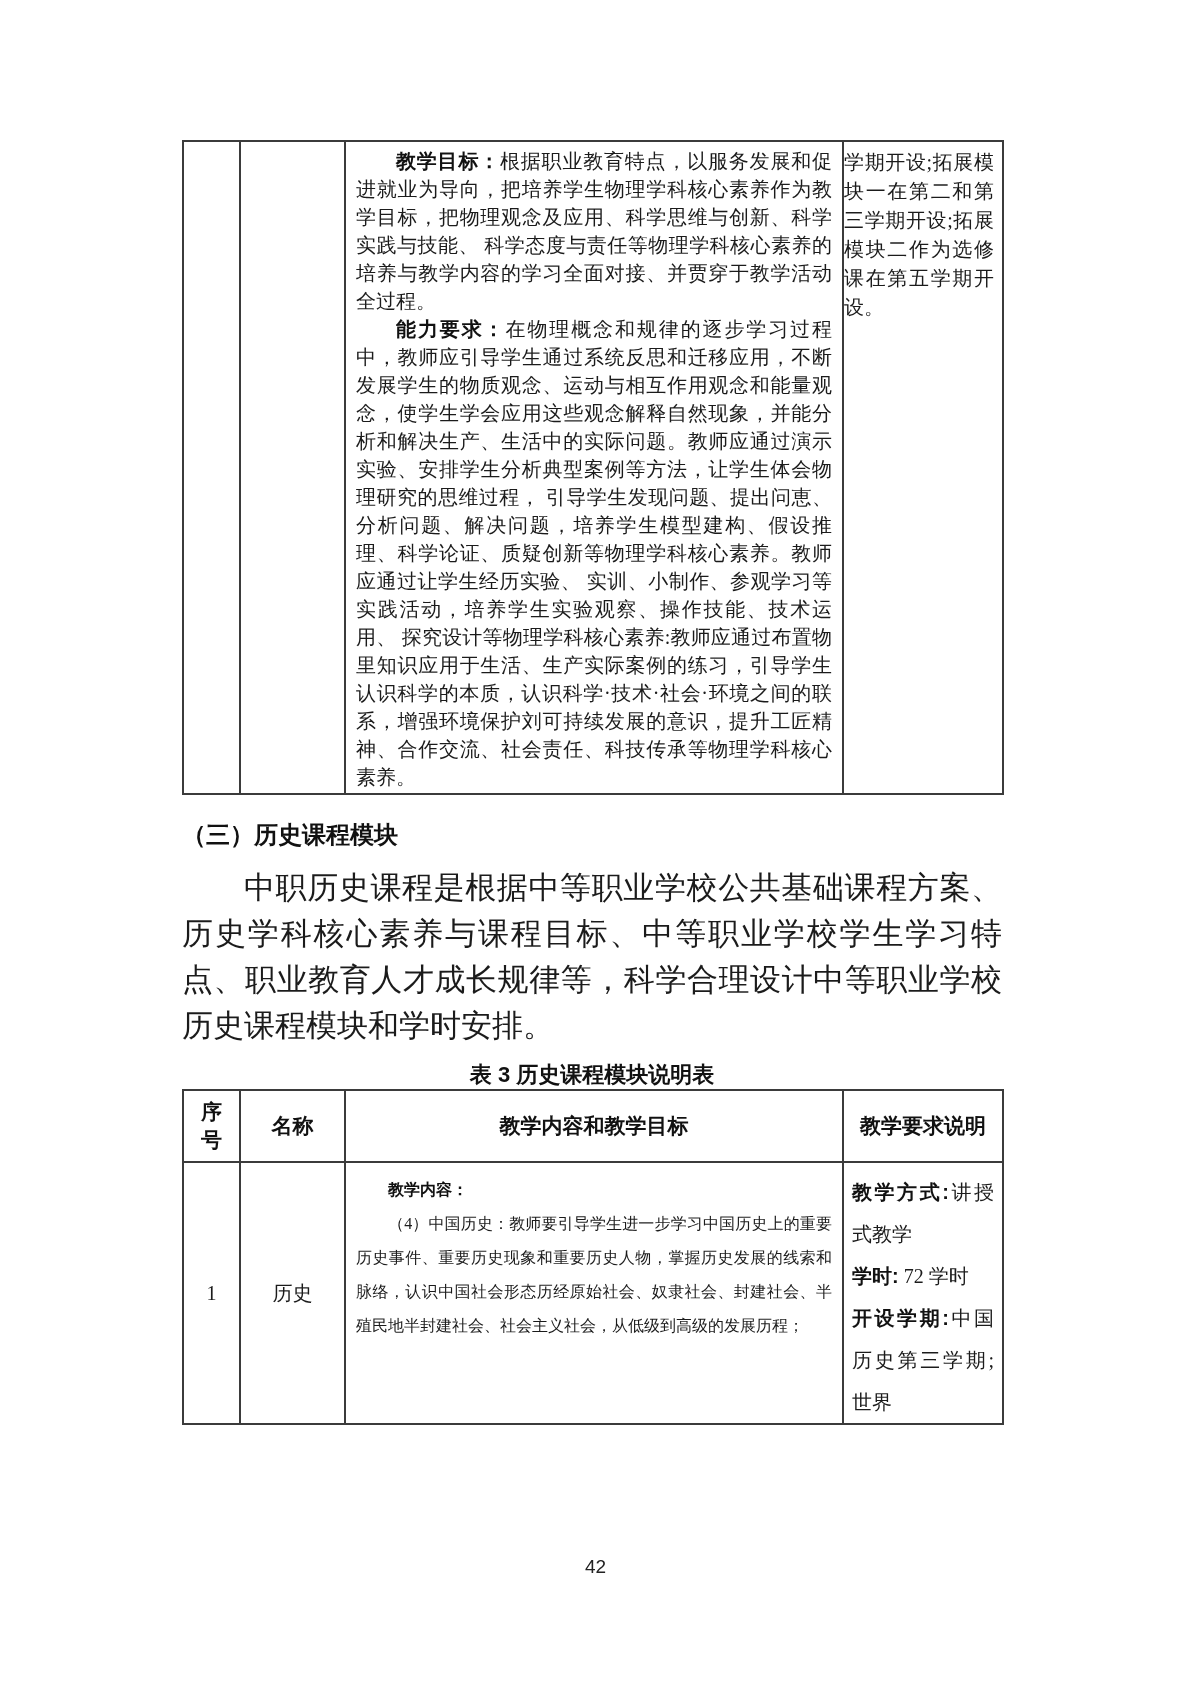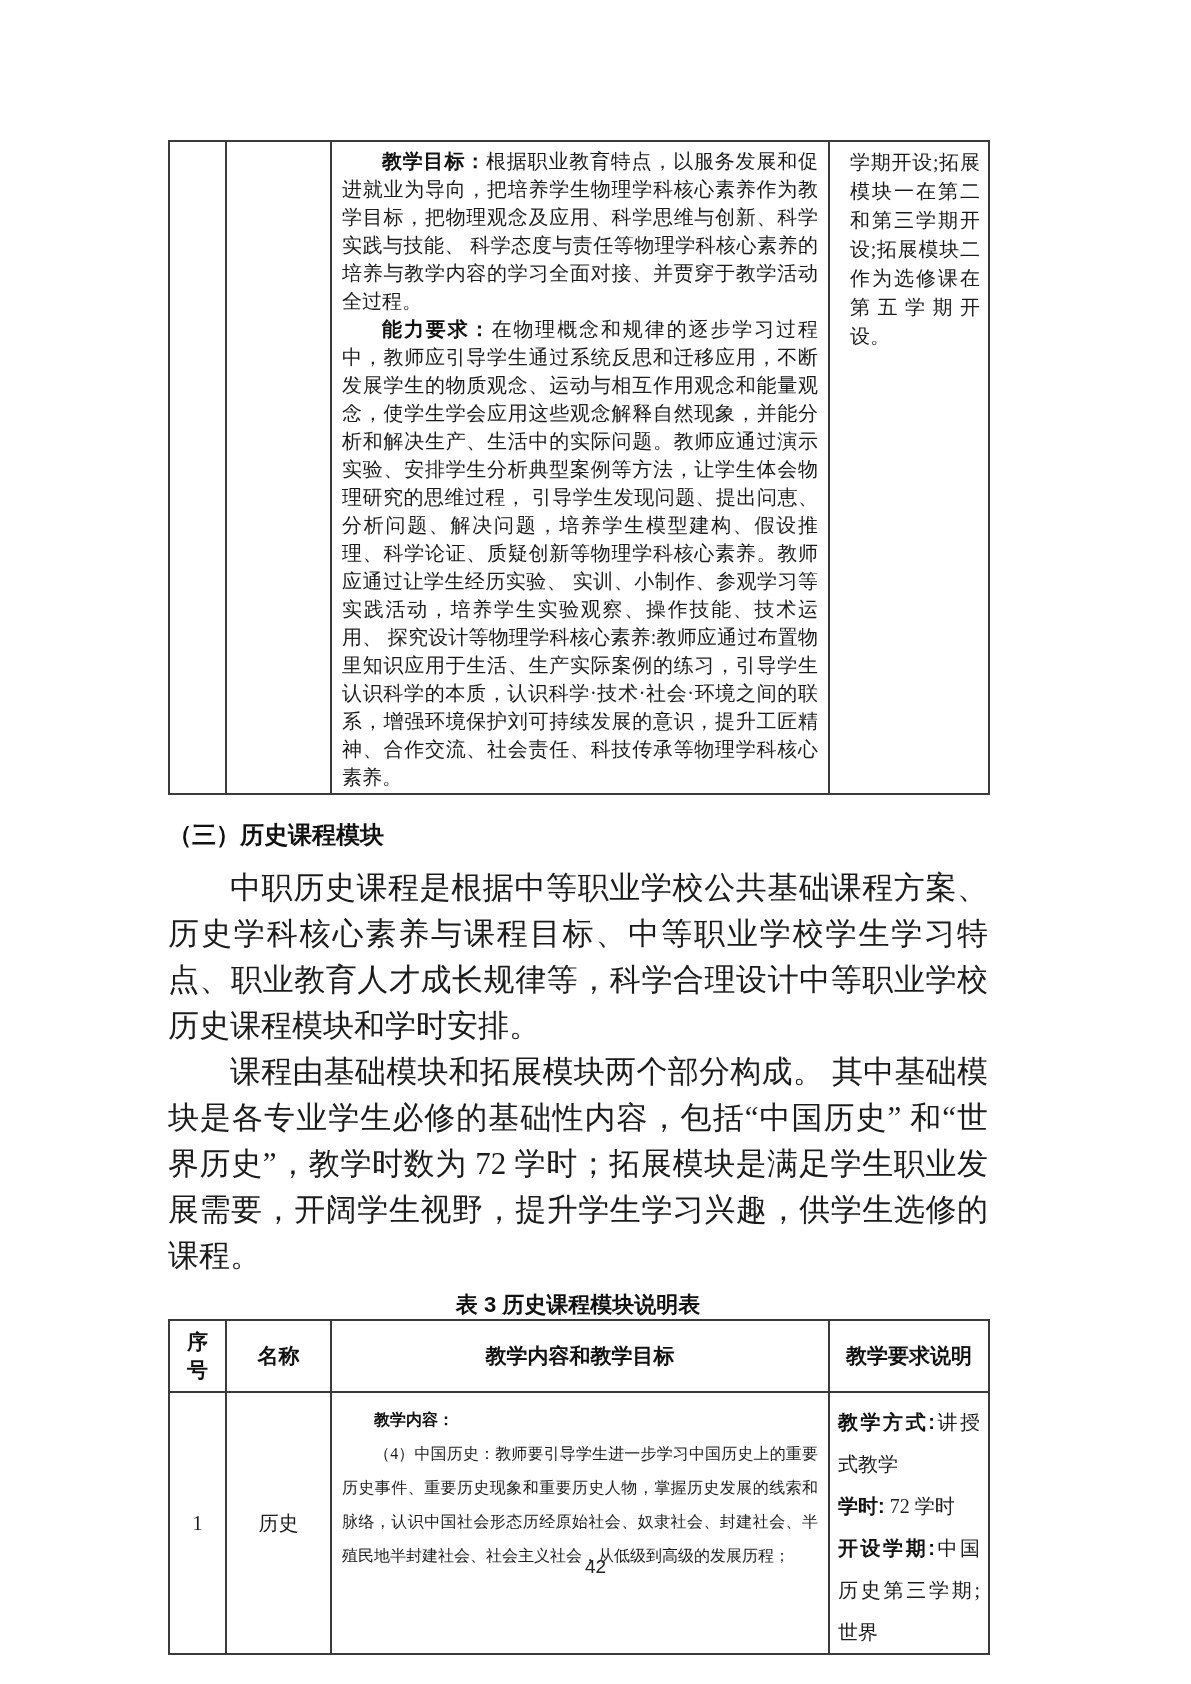--- a/index.html
+++ b/index.html
@@ -7,21 +7,21 @@
   .page {
     position:relative;
     width:1191px; height:1684px;
     background:#ffffff;
     color:#1b1b1b;
     font-family:"Liberation Serif", serif;
     overflow:hidden;
   }
   .content {
     position:absolute;
-    left:168px; top:140px;
+    left:182px; top:140px;
     width:820px;
   }
   table.tbl {
     border-collapse:collapse;
     table-layout:fixed;
     width:820px;
   }
   .tbl td, .tbl th {
     border:2px solid #3b3b3b;
     vertical-align:top;
@@ -30,21 +30,21 @@
   
   .top-table { height:655px; }
   .top-table .cell-content {
     padding:5px 10px 0 10px;
     font-size:20px;
     line-height:28px;
     text-align:justify;
   }
   .top-table .cell-content p { text-indent:2em; }
   .top-table .cell-req {
-    padding:6px 8px 0 20px;
+    padding:6px 8px 0 0;
     font-size:20px;
     line-height:29px;
     text-align:justify;
   }
   .hei { font-family:"Liberation Sans", sans-serif; font-weight:bold; color:#111; }
   
   .heading {
     margin-top:26px;
     font-family:Liberation Mono, monospace;
     font-weight:bold;
@@ -131,21 +131,20 @@
           </td>
           <td class="cell-req">
             <p>学期开设;拓展模块一在第二和第三学期开设;拓展模块二作为选修课在第五学期开设。</p>
           </td>
         </tr>
       </tbody>
     </table>
 
     <div class="heading">（三）历史课程模块</div>
     <p class="body-p">中职历史课程是根据中等职业学校公共基础课程方案、历史学科核心素养与课程目标、中等职业学校学生学习特点、职业教育人才成长规律等，科学合理设计中等职业学校历史课程模块和学时安排。</p>
-    <p class="body-p">课程由基础模块和拓展模块两个部分构成。 其中基础模块是各专业学生必修的基础性内容，包括“中国历史” 和“世界历史”，教学时数为 72 学时；拓展模块是满足学生职业发展需要，开阔学生视野，提升学生学习兴趣，供学生选修的课程。</p>
 
     <div class="tbl-title hei">表 3 历史课程模块说明表</div>
 
     <table class="tbl bottom-table">
       <colgroup>
         <col style="width:57px">
         <col style="width:105px">
         <col style="width:498px">
         <col style="width:160px">
       </colgroup>

